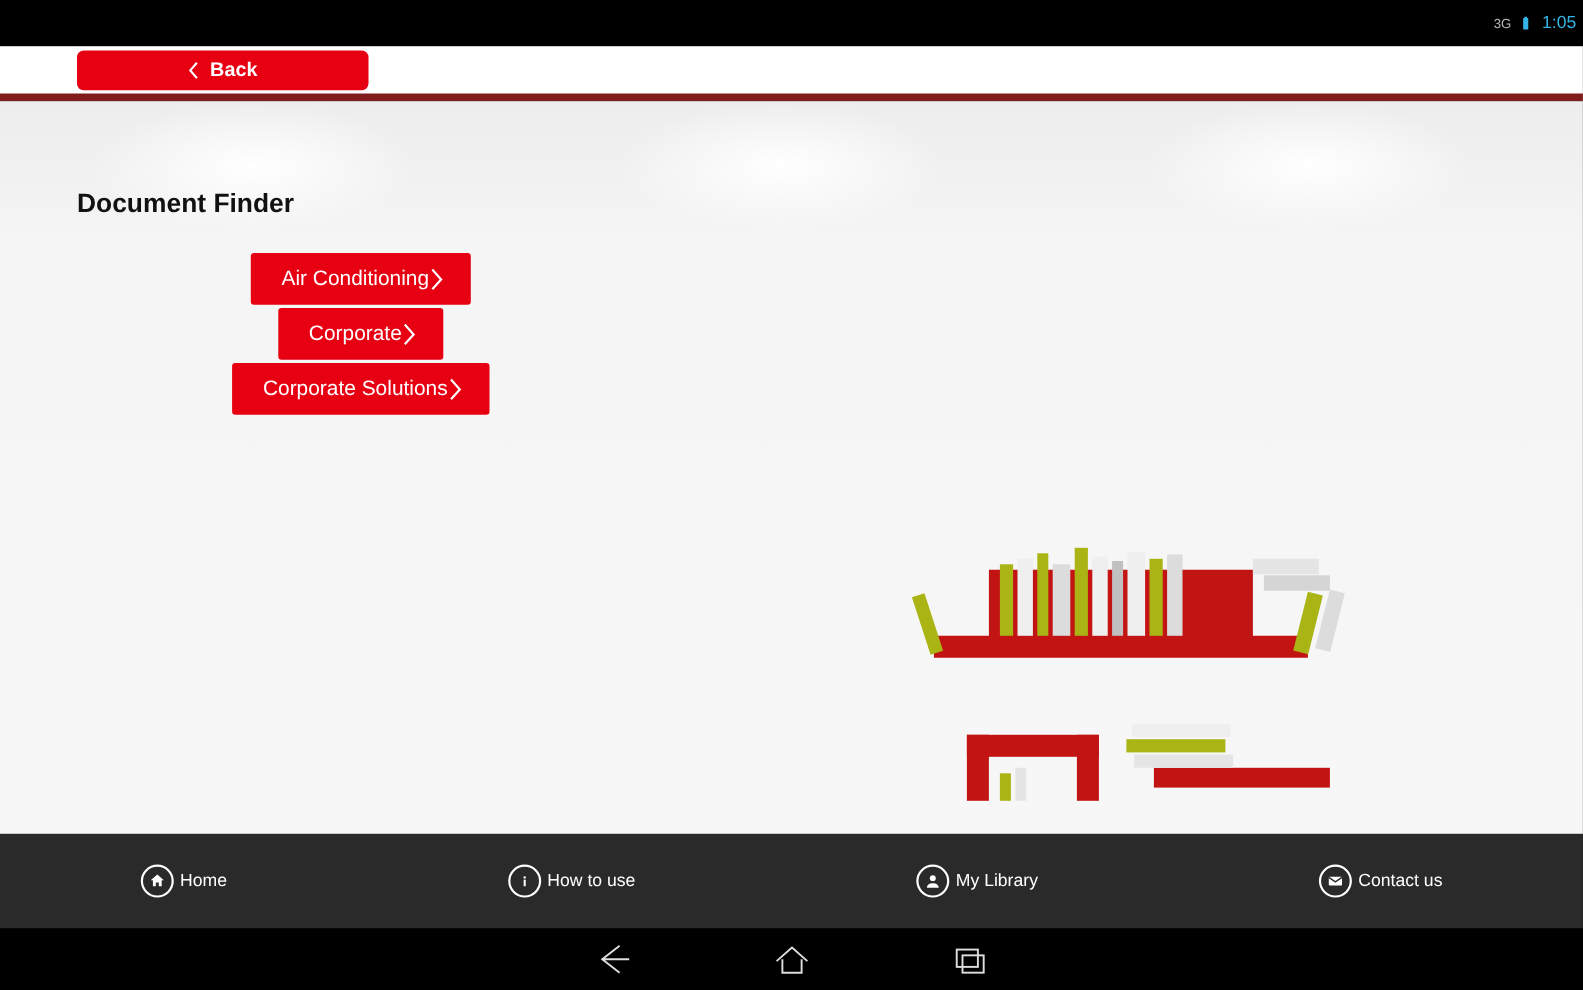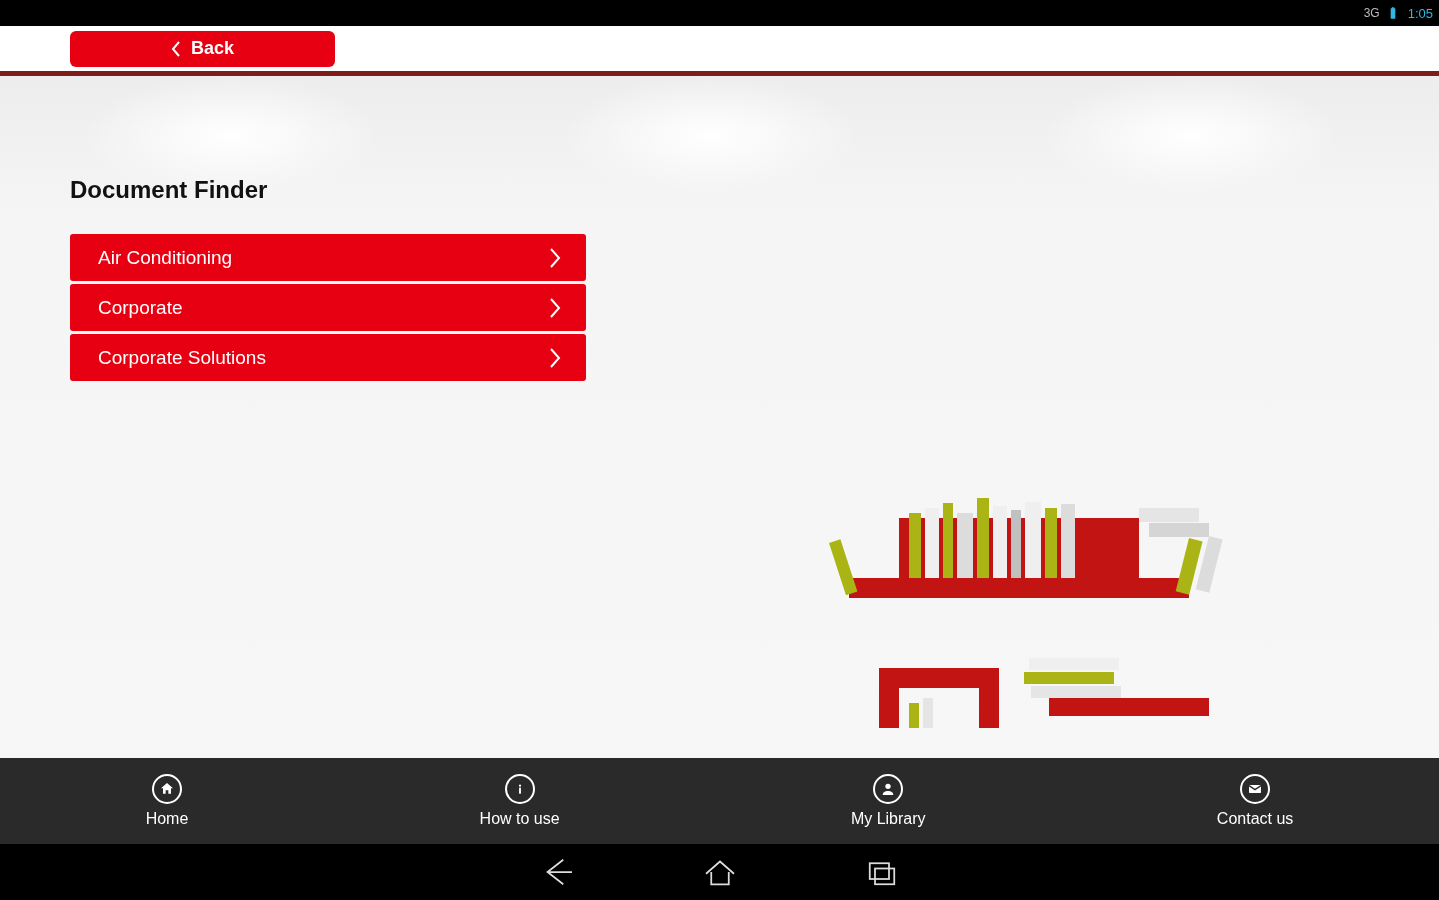--- a/index.html
+++ b/index.html
@@ -1,44 +1,44 @@
 <!DOCTYPE html>
 <html><head>
 <meta charset="utf-8">
 <style>
   * { box-sizing: border-box; margin: 0; padding: 0; }
   html, body { width: 1439px; height: 900px; font-family: "Segoe UI", "Helvetica Neue", Arial, sans-serif; }
   body { background: #000; display: flex; flex-direction: column; }
 
   
   .status-bar {
-    height: 26px;
+    height: 42px;
     background: #000;
     color: #33b5e5;
     display: flex;
     align-items: center;
     justify-content: flex-end;
     padding: 0 6px;
     font-size: 15px;
     gap: 4px;
   }
   .status-bar .ind {
     color: #bbb;
     font-size: 12px;
     display:flex;
     align-items:center;
     gap:2px;
   }
-  .status-bar .clock { color:#33b5e5; font-size:13px; margin-left:4px; }
+  .status-bar .clock { color:#33b5e5; font-size:16px; margin-left:4px; }
 
   
   .app-bar {
     height: 50px;
     background: #fff;
-    border-bottom: 5px solid #7f1d1d;
+    border-bottom: 7px solid #7f1d1d;
     display: flex;
     align-items: center;
     padding: 0 0 0 70px;
     gap: 30px;
   }
   .back-btn {
     width: 265px;
     height: 36px;
     background: #e60012;
     border-radius: 6px;
@@ -75,21 +75,21 @@
     overflow: hidden;
   }
   .spot {
     position:absolute;
     width:300px;height:120px;
     background: radial-gradient(ellipse at center, rgba(255,255,255,1) 0%, rgba(255,255,255,0) 70%);
     top:0;
   }
   .content {
     position: relative;
-    padding: 100px 0 0 70px;
+    padding: 80px 0 0 70px;
     width: 700px;
   }
   .page-title {
     font-size: 24px;
     font-weight: 700;
     color: #111;
     margin-bottom: 30px;
   }
   .model-search {
     width: 1260px;
@@ -110,20 +110,21 @@
   }
   .model-search input::placeholder { color:#888; }
   .model-search svg { width:30px; height:30px; fill:#aaa; }
 
   .cat-list {
     margin-top: 4px;
     width: 516px;
     display:flex;
     flex-direction:column;
     gap:3px;
+    align-items:center;
   }
   .cat-item {
     height: 47px;
     background: #e60012;
     color: #fff;
     font-size: 19px;
     display:flex;
     align-items:center;
     justify-content:space-between;
     padding: 0 24px 0 28px;
@@ -145,21 +146,21 @@
   
   .tab-bar {
     height: 86px;
     background: #2a2a2a;
     display: flex;
     align-items: center;
     justify-content: space-around;
   }
   .tab {
     display:flex;
-    flex-direction:column;
+    flex-direction:row;
     align-items:center;
     gap:6px;
     color:#fff;
     font-size:16px;
     cursor:pointer;
   }
   .tab .circ {
     width:30px;height:30px;border:2px solid #fff;border-radius:50%;
     display:flex;align-items:center;justify-content:center;
   }

